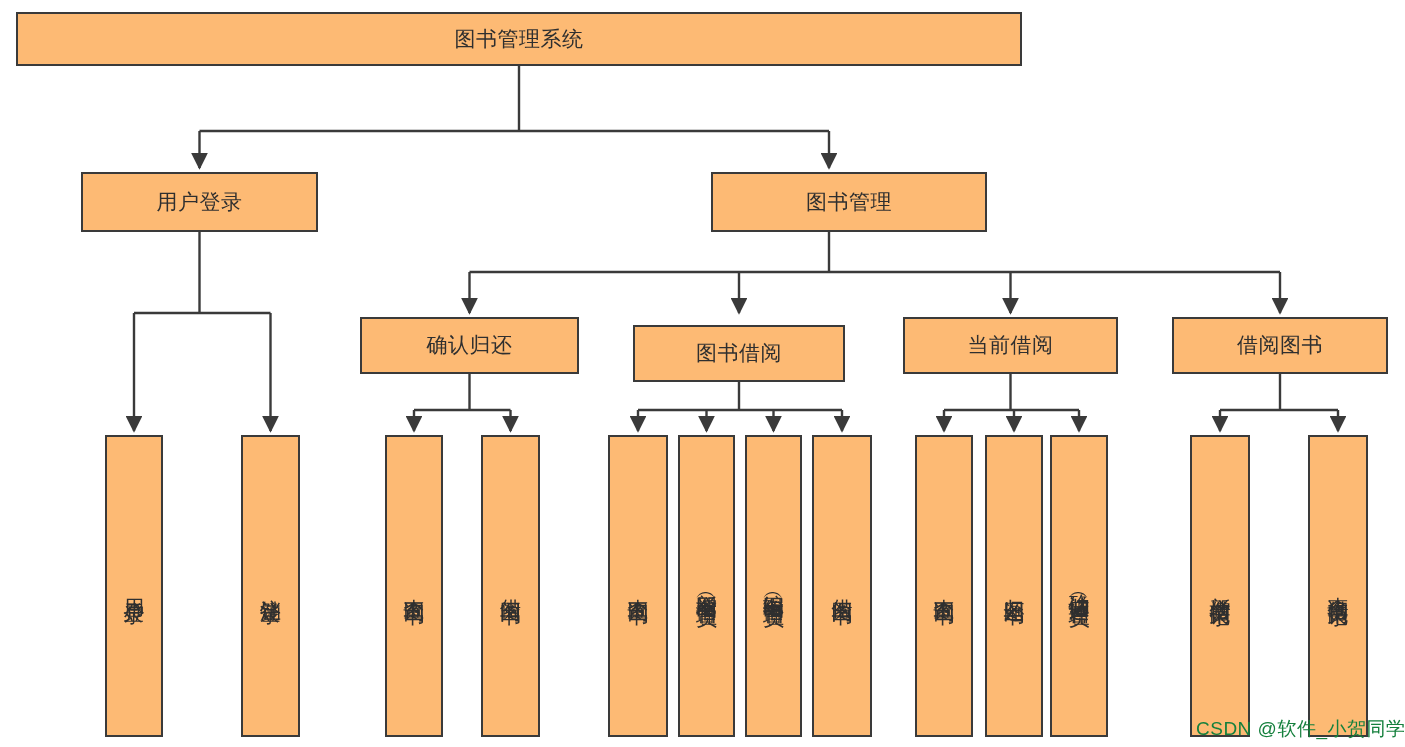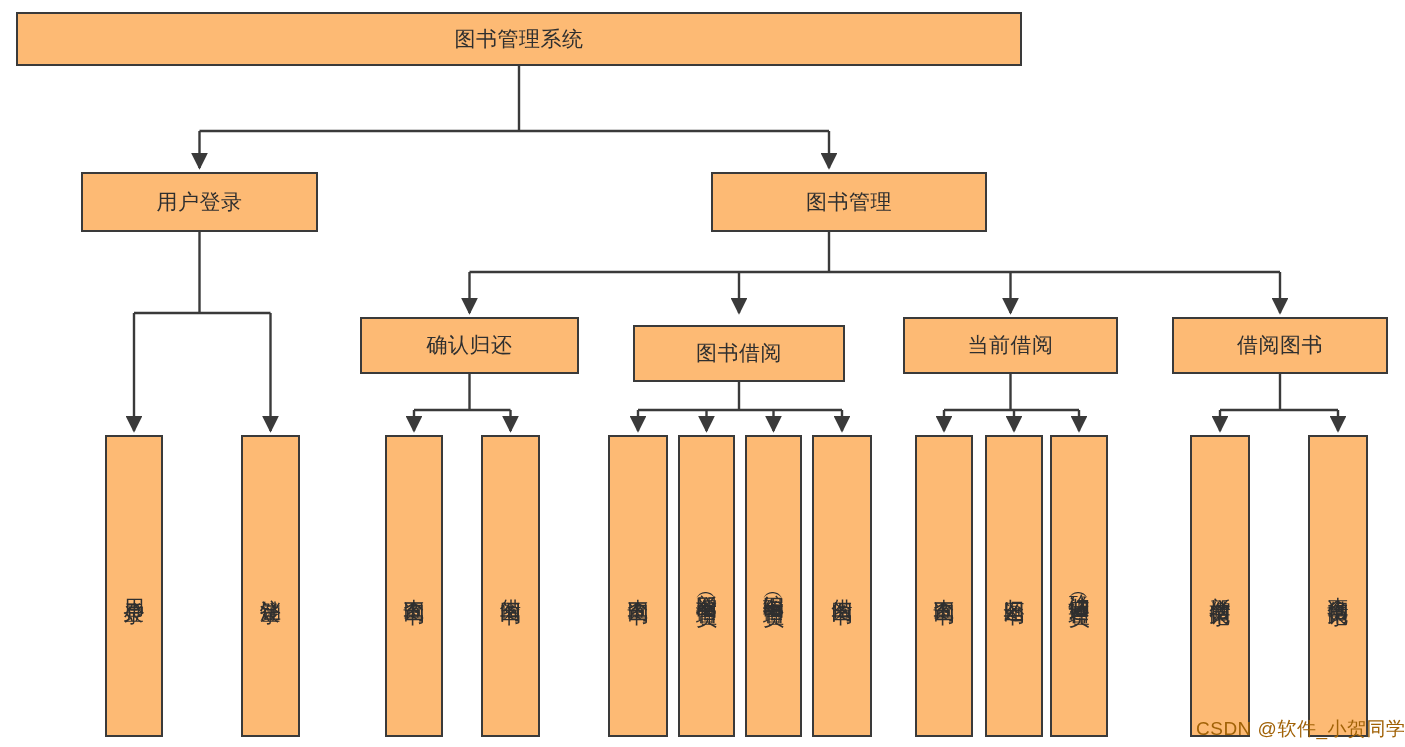--- a/index.html
+++ b/index.html
@@ -48,21 +48,21 @@
     text-orientation: upright;
     white-space: normal;
     line-height: 1.05;
     letter-spacing: 2px;
     font-size: 21px;
     max-height: 100%;
   }
   .watermark {
     position: absolute;
     font-size: 19px;
-    color: #a16207;
+    color: #15803d;
     white-space: nowrap;
     letter-spacing: 0.5px;
   }
 </style>
 </head>
 <body>
 
 <div id="canvas">
 
   <svg id="edges" viewBox="0 0 1405 747" xmlns="http://www.w3.org/2000/svg">

